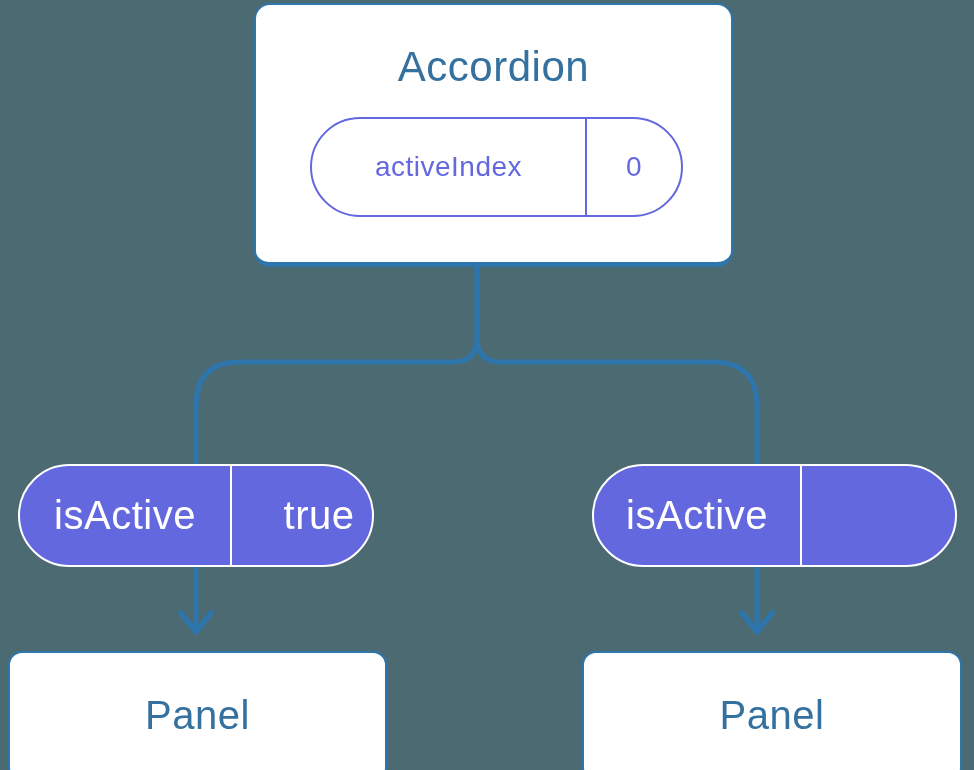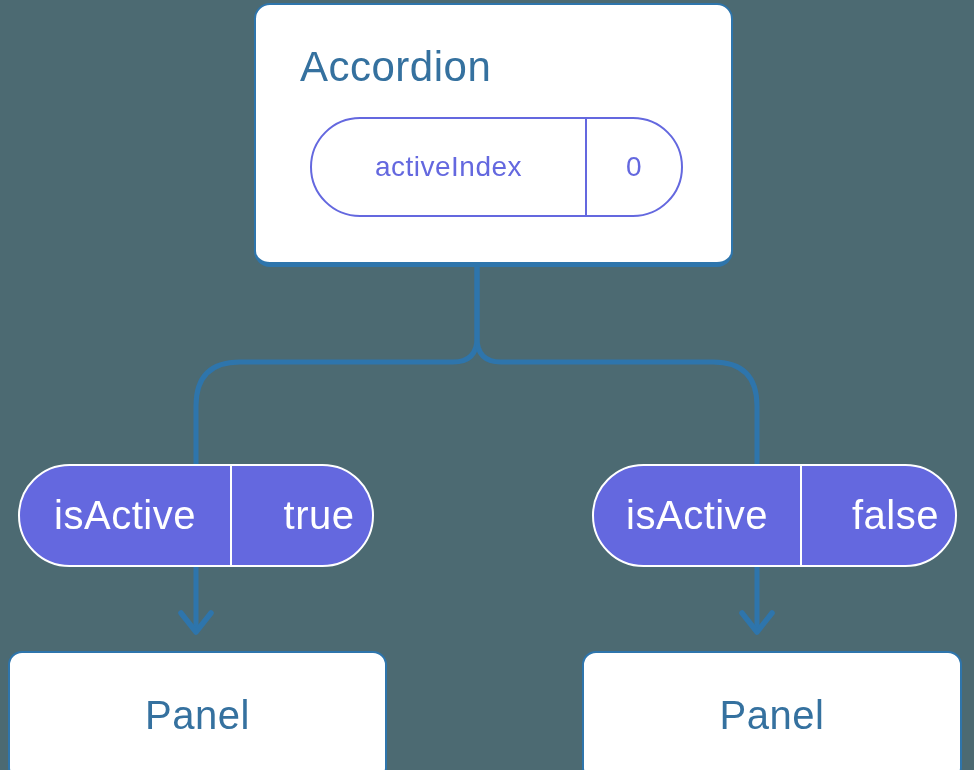--- a/index.html
+++ b/index.html
@@ -41,25 +41,25 @@
     border:2px solid var(--line_blue);
     border-bottom-width:5px;
     z-index:2;
   }
   .node.root{
     left:254px; top:3px; width:479px; height:264px;
     border-radius:16px;
   }
   .node-title{
     position:absolute; left:0; top:38px; width:100%;
+    text-align:center;
     font-size:42px;
     letter-spacing:0.5px;
     font-weight:500;
     color:var(--text_blue);
-    margin-left:44px;
   }
   .pill{
     position:absolute;
     display:flex;
     align-items:stretch;
     z-index:3;
   }
   .pill .cell{
     display:flex;
     align-items:center;
@@ -129,21 +129,20 @@
     </div>
   </div>
 
   <div class="pill filled p-left">
     <span class="cell name">isActive</span>
     <span class="cell value">true</span>
   </div>
 
   <div class="pill filled p-right">
     <span class="cell name">isActive</span>
-    <span class="cell value">false</span>
   </div>
 
   <div class="node panel p-left">
     <span>Panel</span>
   </div>
 
   <div class="node panel p-right">
     <span>Panel</span>
   </div>
 

